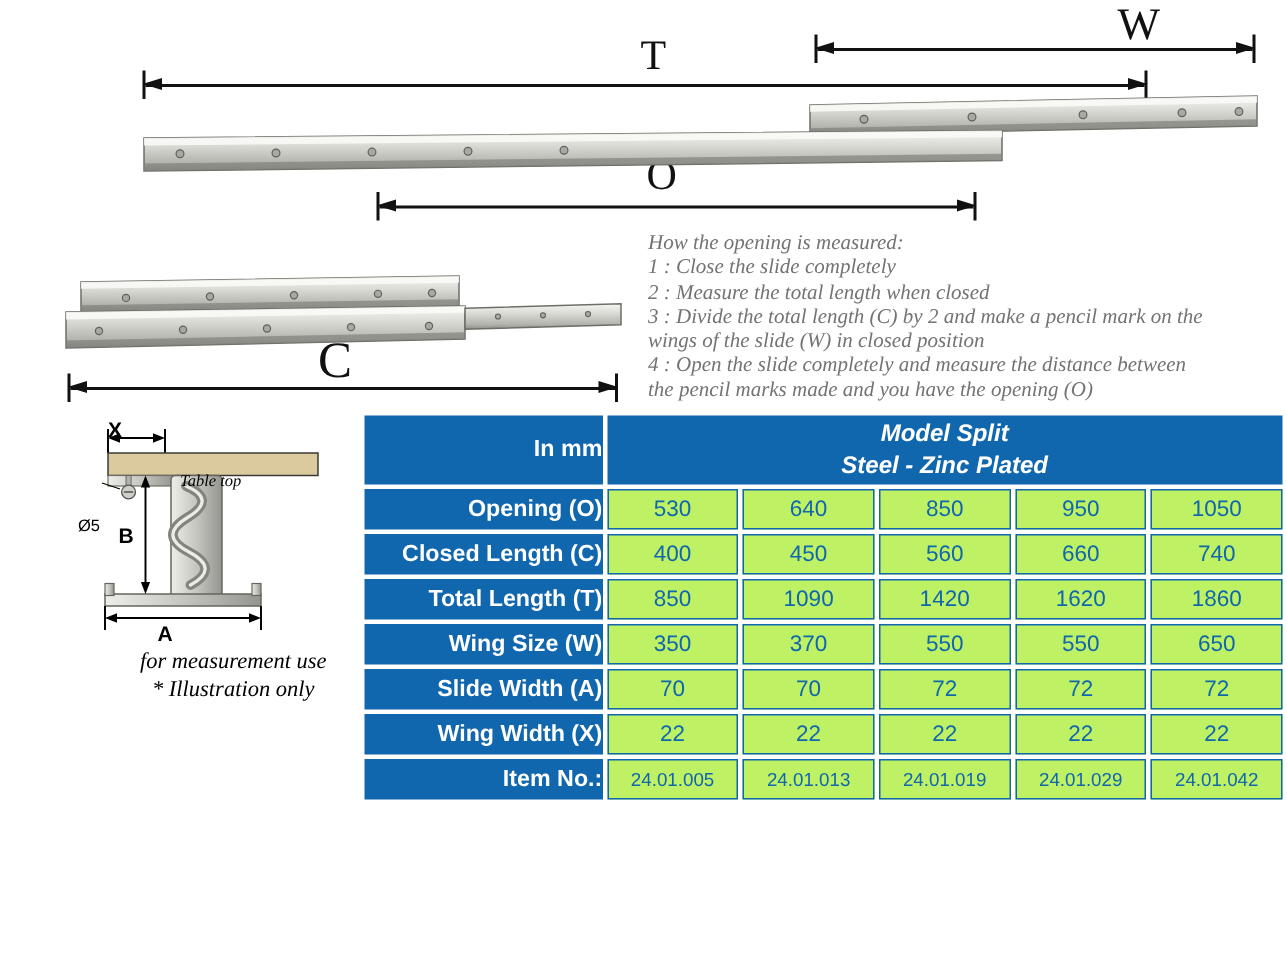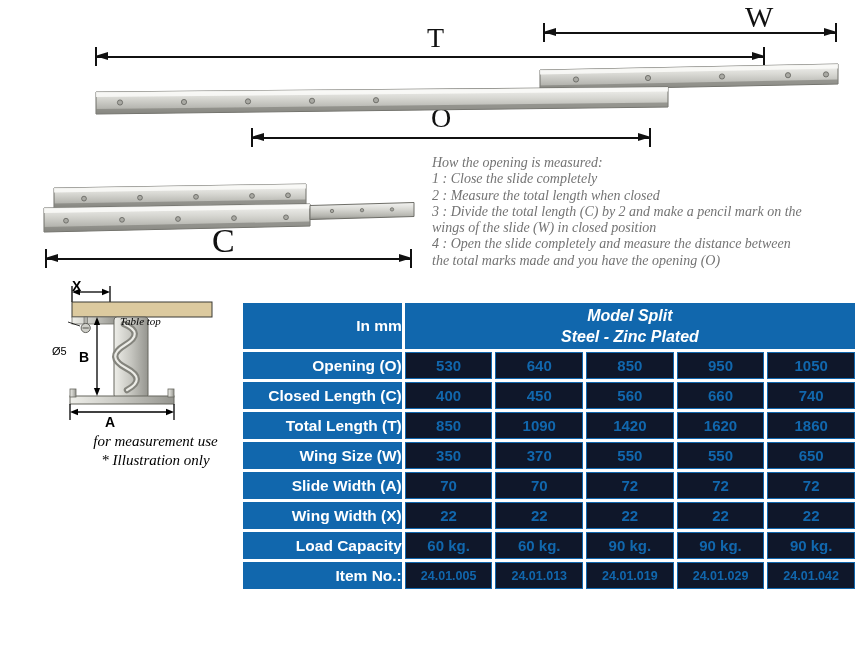--- a/index.html
+++ b/index.html
@@ -23,28 +23,28 @@
   .instructions { position: absolute; left: 432px; top: 155px; width: 418px;
     font-family: "Liberation Serif", serif; font-style: italic; font-size: 14px; line-height: 16.3px; color: #737373; }
 
   .xs-label { position: absolute; font-size: 14px; font-weight: bold; color: #000; line-height: 1; }
   .xs-small { position: absolute; font-size: 11px; color: #000; line-height: 1; margin-top: 32px; }
   .xs-italic { position: absolute; font-family: "Liberation Serif", serif; font-style: italic; font-size: 11px; color: #000; line-height: 1; }
   .note { position: absolute; left: 58px; top: 432px; width: 195px; text-align: center;
     font-family: "Liberation Serif", serif; font-style: italic; font-size: 15px; line-height: 19px; color: #000; }
 
   
-  table.spec { position: absolute; left: 240px; top: 300px; border-collapse: separate; border-spacing: 3px; }
+  table.spec { position: absolute; left: 240px; top: 274px; border-collapse: separate; border-spacing: 3px; }
   table.spec td { padding: 0; vertical-align: middle; }
   .c-blue { background: var(--blue, #1167ad); color: #fff; font-weight: bold; }
   td.lbl { width: 185px; height: 27px; text-align: right; padding-right: 12px; font-size: 15.5px; }
   td.hdr-unit { height: 46px; }
   td.hdr-model { height: 46px; text-align: center; font-size: 16px; line-height: 1.32; font-style: italic; }
-  td.val { width: 96px; height: 27px; background: #0f172a; color: var(--blue, #1167ad);
-    font-weight: bold; font-size: 15px; text-align: center; border: 1px solid var(--blue, #1167ad); }
+  td.val { width: 96px; height: 27px; background: #bef264; color: var(--blue, #1167ad);
+    font-weight: normal; font-size: 15px; text-align: center; border: 1px solid var(--blue, #1167ad); }
   td.val.small { font-size: 12.5px; }
 </style>
 </head>
 <body>
 
 <div class="page">
 
   <span class="dim-label" style="left:745px;top:2px;font-size:30px;">W</span>
   <span class="dim-label" style="left:427px;top:24px;font-size:28px;">T</span>
   <span class="dim-label" style="left:431px;top:104px;font-size:28px;">O</span>
@@ -157,21 +157,21 @@
     </g>
   </svg>
 
   <div class="instructions">
     <div>How the opening is measured:</div>
     <div>1 : Close the slide completely</div>
     <div>2 : Measure the total length when closed</div>
     <div>3 : Divide the total length (C) by 2 and make a pencil mark on the</div>
     <div>wings of the slide (W) in closed position</div>
     <div>4 : Open the slide completely and measure the distance between</div>
-    <div>the total marks made and you have the opening (O)</div>
+    <div>the pencil marks made and you have the opening (O)</div>
   </div>
 
   <svg class="svg-abs" style="left:50px;top:278px;" width="185" height="150" viewBox="0 0 185 150">
     <defs>
       <linearGradient id="mC" x1="0" y1="0" x2="1" y2="0">
         <stop offset="0" stop-color="#eeeee9"></stop>
           <stop offset="0.5" stop-color="#c6c6c0"></stop>
           <stop offset="1" stop-color="#95958f"></stop>
       </linearGradient>
     </defs>
@@ -274,28 +274,20 @@
     </tr>
     <tr>
       <td class="lbl c-blue">Wing Width (X)</td>
       <td class="val">22</td>
       <td class="val">22</td>
       <td class="val">22</td>
       <td class="val">22</td>
       <td class="val">22</td>
     </tr>
     <tr>
-      <td class="lbl c-blue">Load Capacity</td>
-      <td class="val">60 kg.</td>
-      <td class="val">60 kg.</td>
-      <td class="val">90 kg.</td>
-      <td class="val">90 kg.</td>
-      <td class="val">90 kg.</td>
-    </tr>
-    <tr>
       <td class="lbl c-blue">Item No.:</td>
       <td class="val small">24.01.005</td>
       <td class="val small">24.01.013</td>
       <td class="val small">24.01.019</td>
       <td class="val small">24.01.029</td>
       <td class="val small">24.01.042</td>
     </tr>
   </tbody>
     </table>
 

